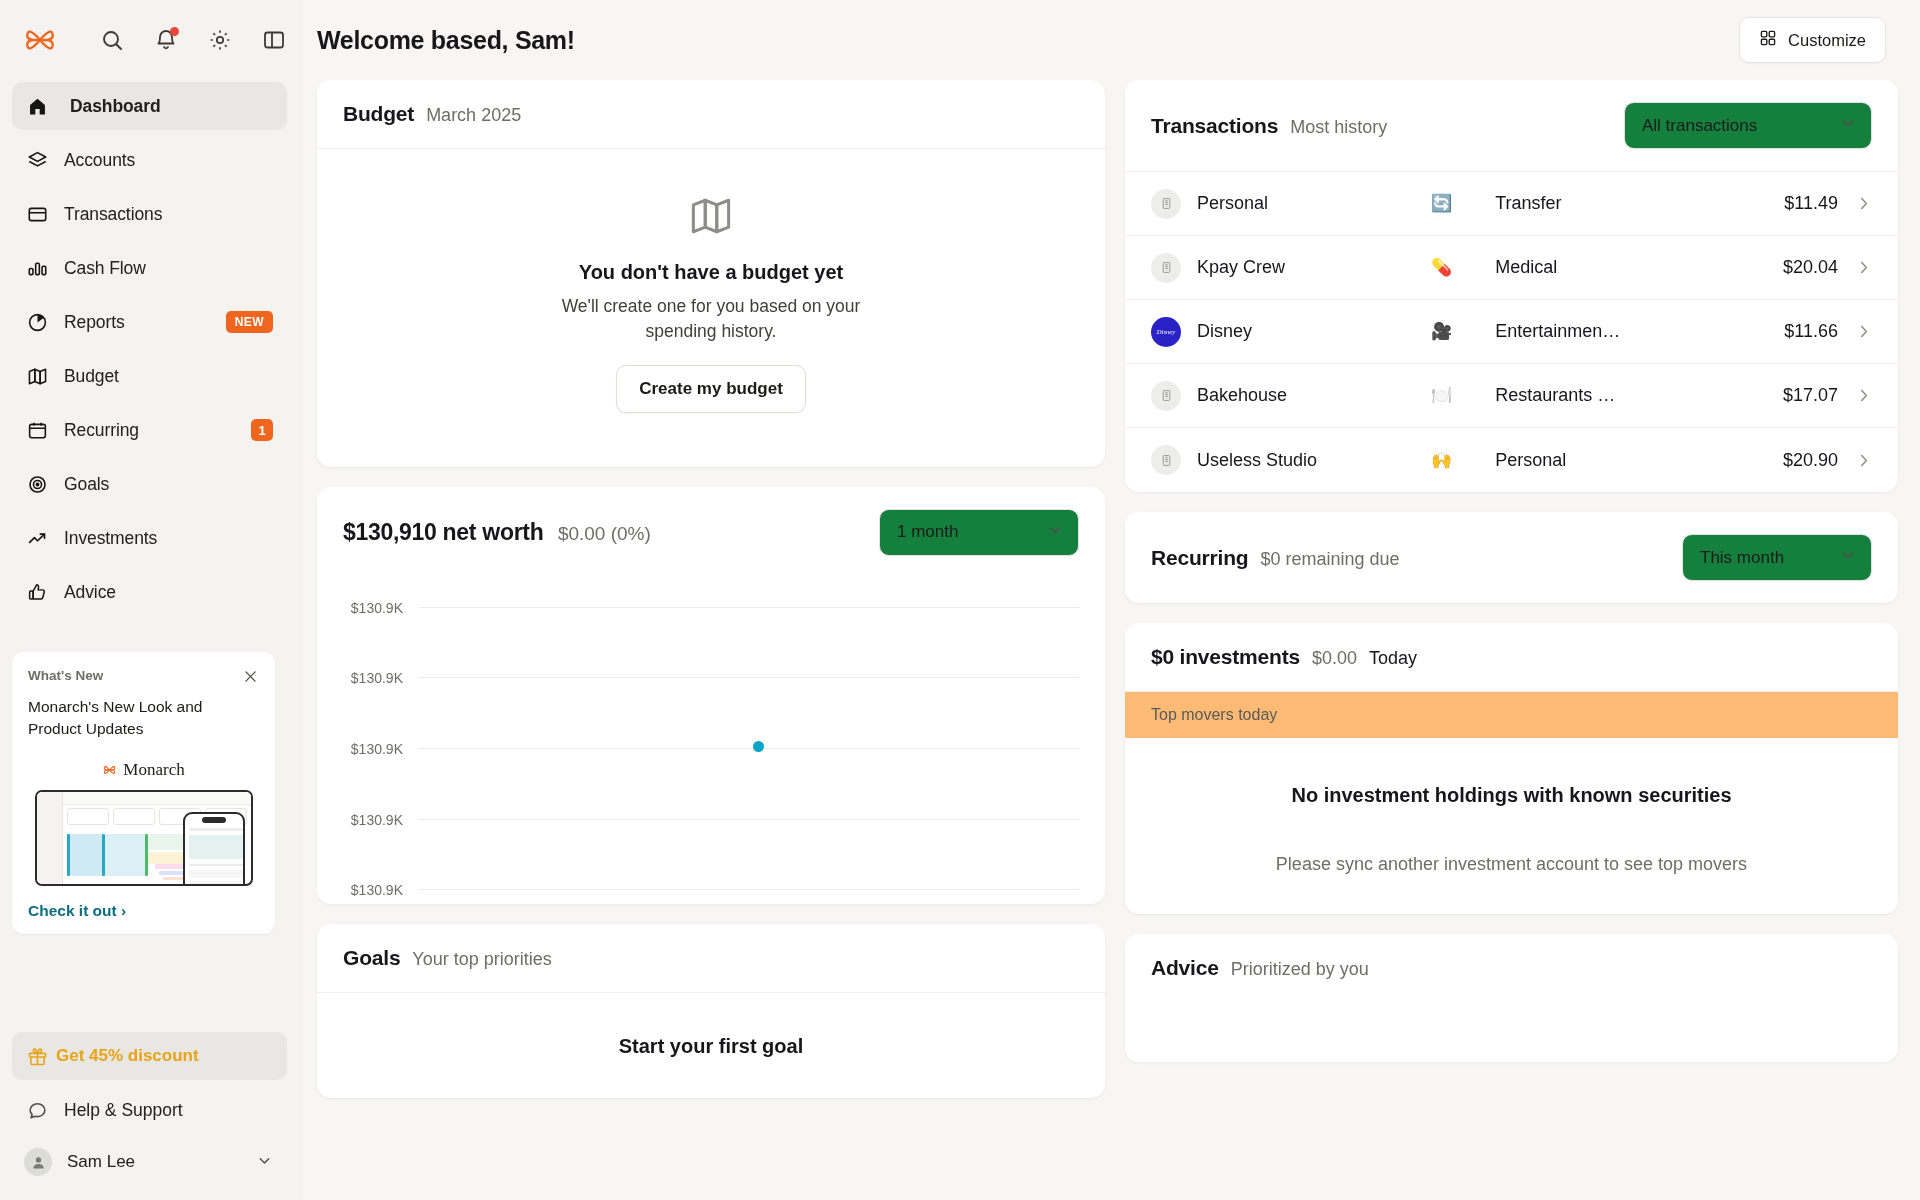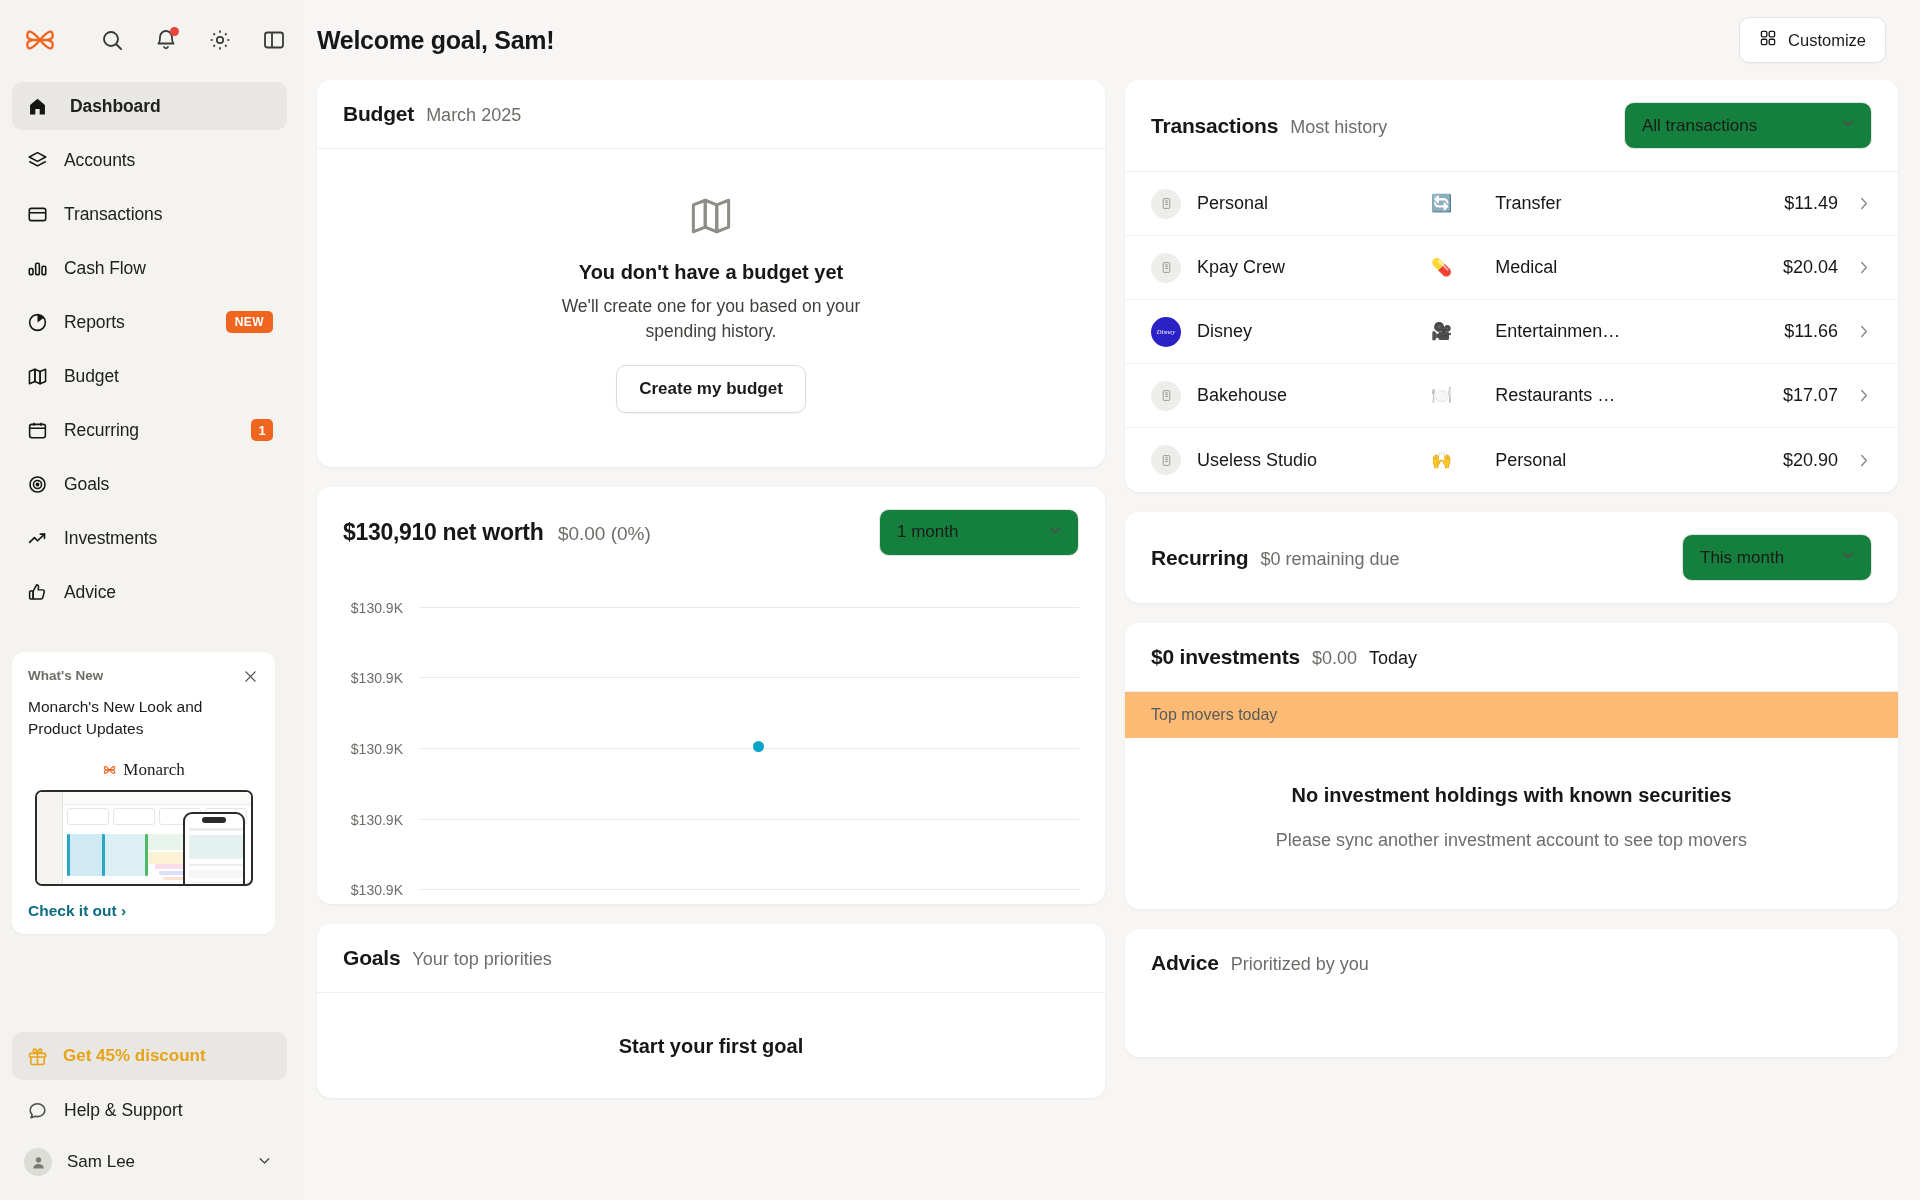--- a/index.html
+++ b/index.html
@@ -82,21 +82,21 @@
     border: 2px solid #2b2b2b; border-radius: 9px; background: #fff; overflow: hidden;
   }
   .wn-phone .notch { position:absolute; left:50%; transform:translateX(-50%); top:3px; width:24px; height:6px; background:#2b2b2b; border-radius:4px;}
   .wn-link {
     display: inline-block; margin-top: 16px; color: #0d6d82;
     font-size: 15.5px; font-weight: 700; cursor: pointer;
   }
 
   .sb-bottom { margin-top: auto; padding-bottom: 14px; }
   .discount {
-    display:flex; align-items:center; gap:15px; height:48px;
+    display:flex; align-items:center; gap:8px; height:48px;
     margin: 0 0 6px 12px; padding: 0 14px; border-radius: 10px;
     background: #e8e7e3; color: #e8a317; font-weight: 700; font-size: 17px; cursor:pointer;
   }
   .help {
     display:flex; align-items:center; gap:16px; height:48px;
     margin: 0 0 4px 12px; padding: 0 14px; border-radius: 10px;
     font-size: 17.5px; color:#21211f; cursor:pointer;
   }
   .user {
     display:flex; align-items:center; gap:15px; height:48px;
@@ -421,21 +421,21 @@
         <span class="user-name">Sam Lee</span>
         <span><svg viewBox="0 0 24 24" width="17" height="17" fill="none" stroke="#4d4d49" stroke-width="2" stroke-linecap="round" stroke-linejoin="round">
               <path d="M6 9.5 12 15.5 18 9.5"></path>
             </svg></span>
       </div>
     </div>
   </aside>
 
   <div class="main">
     <div class="topbar">
-      <div class="welcome">Welcome goal, Sam!</div>
+      <div class="welcome">Welcome based, Sam!</div>
       <div class="customize">
         <span><svg viewBox="0 0 24 24" width="18" height="18" fill="none" stroke="#1b1b19" stroke-width="1.8">
               <rect x="3.2" y="3.2" width="7.2" height="7.2" rx="1.4"></rect>
               <rect x="13.6" y="3.2" width="7.2" height="7.2" rx="1.4"></rect>
               <rect x="3.2" y="13.6" width="7.2" height="7.2" rx="1.4"></rect>
               <rect x="13.6" y="13.6" width="7.2" height="7.2" rx="1.4"></rect>
             </svg></span>
         <span>Customize</span>
       </div>
     </div>
@@ -656,21 +656,21 @@
 
         <section class="card">
           <div class="card-head">
             <div class="ch-left">
               <span class="ch-title">$0 investments</span>
               <span class="ch-sub">$0.00</span>
               <span class="ch-sub" style="color:#17171a">Today</span>
             </div>
           </div>
           <div class="inv-sub">Top movers today</div>
-          <div class="empty" style="padding-top:46px; padding-bottom:56px;">
+          <div class="empty" style="padding-top:46px; padding-bottom:37px;gap:24px;">
             <div class="empty-title">No investment holdings with known securities</div>
             <div class="empty-sub" style="max-width:640px; color:#6d6d69; font-size:18px; margin-top:20px;">Please sync another investment account to see top movers</div>
           </div>
         </section>
 
         <section class="card">
           <div class="card-head noborder">
             <div class="ch-left">
               <span class="ch-title">Advice</span>
               <span class="ch-sub">Prioritized by you</span>

